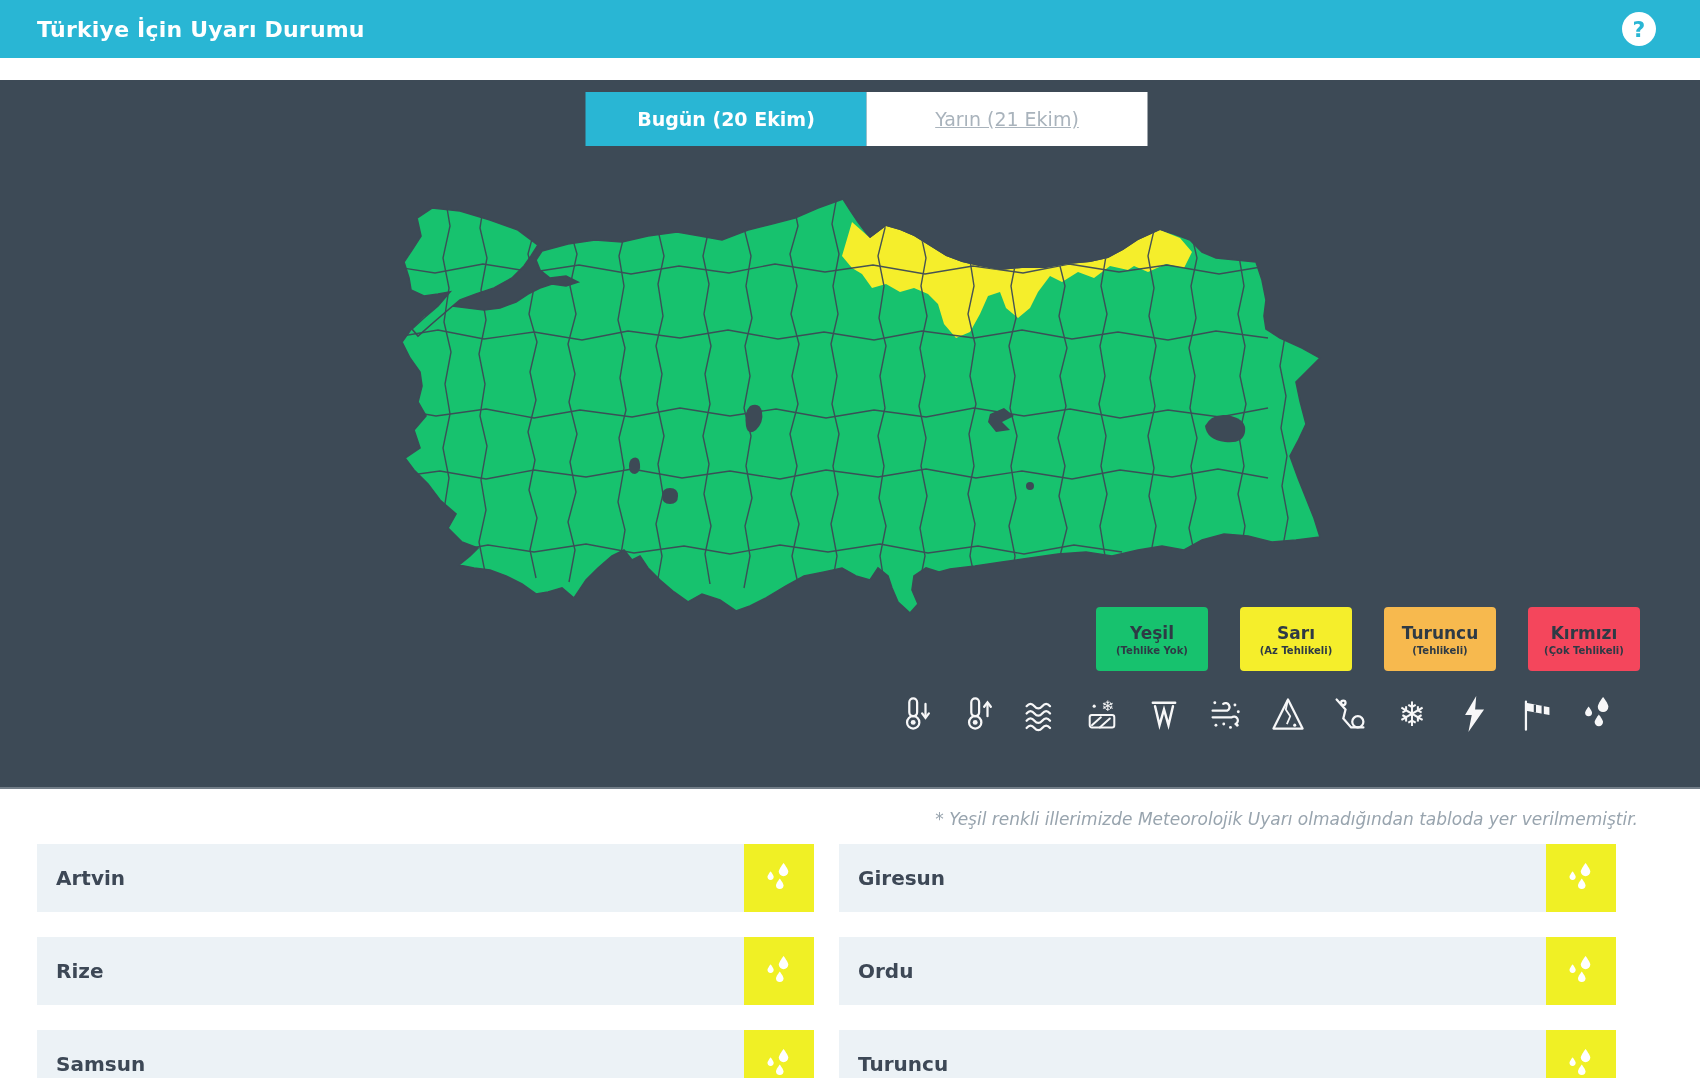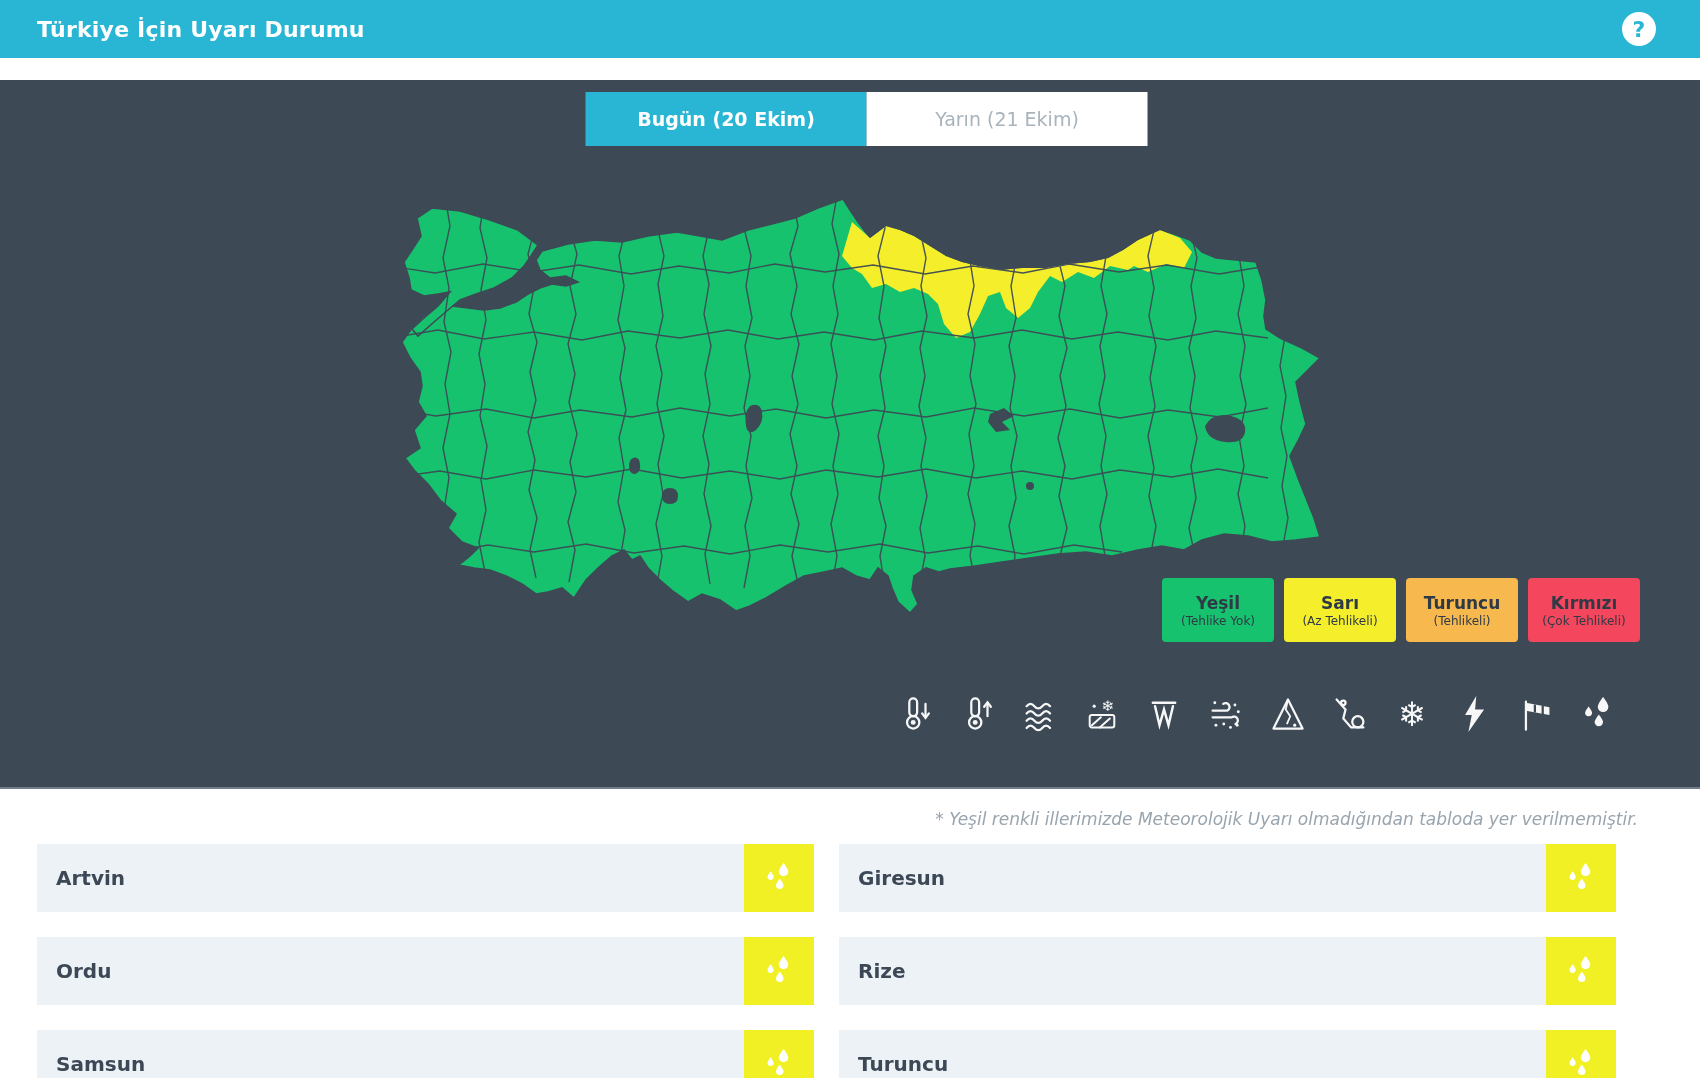--- a/index.html
+++ b/index.html
@@ -17,30 +17,30 @@
   .gap { height:22px; background:#fff; }
 
   
   .panel { position:relative; height:709px; background:#3d4a56; border-bottom:2px solid #737e88; }
 
   .tabs { position:absolute; top:12px; left:50%; transform:translateX(-50%);
     display:flex; width:595px; height:54px;padding-left:33px; }
   .tab { flex:1; display:flex; align-items:center; justify-content:center;
     font-size:19px; cursor:pointer; }
   .tab.active { background:#29b6d4; color:#fff; font-weight:600; }
-  .tab.inactive { background:#fff; color:#a9b3bc; font-weight:400; }
+  .tab.inactive { background:#fff; color:#a9b3bc; font-weight:400;text-decoration:underline; }
 
   .map-wrap { position:absolute; left:390px; top:116px; width:940px; height:420px; }
 
   
-  .legend { position:absolute; top:498px; right:60px; display:flex; gap:10px; }
+  .legend { position:absolute; top:527px; right:60px; display:flex; gap:32px; }
   .lg-box { width:112px; height:64px; border-radius:4px; display:flex; flex-direction:column;
     align-items:center; justify-content:center; color:#2e3a45; }
   .lg-box .nm { font-size:17px; font-weight:bold; line-height:1.3; }
-  .lg-box .sb { font-size:12px; font-weight:normal; }
+  .lg-box .sb { font-size:10px; font-weight:bold; }
   .lg-green  { background:#17c26e; }
   .lg-yellow { background:#f5ee2b; }
   .lg-orange { background:#f7b94e; }
   .lg-red    { background:#f4465c; }
 
   
   .hazards { position:absolute; top:614px; right:85px; display:flex; gap:28px; align-items:center; }
   .hz { width:34px; height:40px; display:flex; align-items:center; justify-content:center; opacity:.96; }
   .hz svg { width:32px; height:38px; }
 
@@ -259,40 +259,40 @@
       <div class="name">Giresun</div>
       <div class="warn">
         <svg viewBox="0 0 28 34" fill="#fff">
             <path d="M9,2 C9,2 4,8.5 4,11 a5,5 0 0 0 10,0 C14,8.5 9,2 9,2 Z" transform="translate(10,0) scale(0.95)"></path>
             <path d="M9,2 C9,2 4,8.5 4,11 a5,5 0 0 0 10,0 C14,8.5 9,2 9,2 Z" transform="translate(0,9) scale(0.62)"></path>
             <path d="M9,2 C9,2 4,8.5 4,11 a5,5 0 0 0 10,0 C14,8.5 9,2 9,2 Z" transform="translate(8,16) scale(0.75)"></path>
           </svg>
       </div>
     </div>
     <div class="prow">
+      <div class="name">Rize</div>
+      <div class="warn">
+        <svg viewBox="0 0 28 34" fill="#fff">
+            <path d="M9,2 C9,2 4,8.5 4,11 a5,5 0 0 0 10,0 C14,8.5 9,2 9,2 Z" transform="translate(10,0) scale(0.95)"></path>
+            <path d="M9,2 C9,2 4,8.5 4,11 a5,5 0 0 0 10,0 C14,8.5 9,2 9,2 Z" transform="translate(0,9) scale(0.62)"></path>
+            <path d="M9,2 C9,2 4,8.5 4,11 a5,5 0 0 0 10,0 C14,8.5 9,2 9,2 Z" transform="translate(8,16) scale(0.75)"></path>
+          </svg>
+      </div>
+    </div>
+    <div class="prow">
       <div class="name">Ordu</div>
       <div class="warn">
         <svg viewBox="0 0 28 34" fill="#fff">
             <path d="M9,2 C9,2 4,8.5 4,11 a5,5 0 0 0 10,0 C14,8.5 9,2 9,2 Z" transform="translate(10,0) scale(0.95)"></path>
             <path d="M9,2 C9,2 4,8.5 4,11 a5,5 0 0 0 10,0 C14,8.5 9,2 9,2 Z" transform="translate(0,9) scale(0.62)"></path>
             <path d="M9,2 C9,2 4,8.5 4,11 a5,5 0 0 0 10,0 C14,8.5 9,2 9,2 Z" transform="translate(8,16) scale(0.75)"></path>
           </svg>
       </div>
     </div>
     <div class="prow">
-      <div class="name">Rize</div>
-      <div class="warn">
-        <svg viewBox="0 0 28 34" fill="#fff">
-            <path d="M9,2 C9,2 4,8.5 4,11 a5,5 0 0 0 10,0 C14,8.5 9,2 9,2 Z" transform="translate(10,0) scale(0.95)"></path>
-            <path d="M9,2 C9,2 4,8.5 4,11 a5,5 0 0 0 10,0 C14,8.5 9,2 9,2 Z" transform="translate(0,9) scale(0.62)"></path>
-            <path d="M9,2 C9,2 4,8.5 4,11 a5,5 0 0 0 10,0 C14,8.5 9,2 9,2 Z" transform="translate(8,16) scale(0.75)"></path>
-          </svg>
-      </div>
-    </div>
-    <div class="prow">
       <div class="name">Samsun</div>
       <div class="warn">
         <svg viewBox="0 0 28 34" fill="#fff">
             <path d="M9,2 C9,2 4,8.5 4,11 a5,5 0 0 0 10,0 C14,8.5 9,2 9,2 Z" transform="translate(10,0) scale(0.95)"></path>
             <path d="M9,2 C9,2 4,8.5 4,11 a5,5 0 0 0 10,0 C14,8.5 9,2 9,2 Z" transform="translate(0,9) scale(0.62)"></path>
             <path d="M9,2 C9,2 4,8.5 4,11 a5,5 0 0 0 10,0 C14,8.5 9,2 9,2 Z" transform="translate(8,16) scale(0.75)"></path>
           </svg>
       </div>
     </div>
     <div class="prow">

